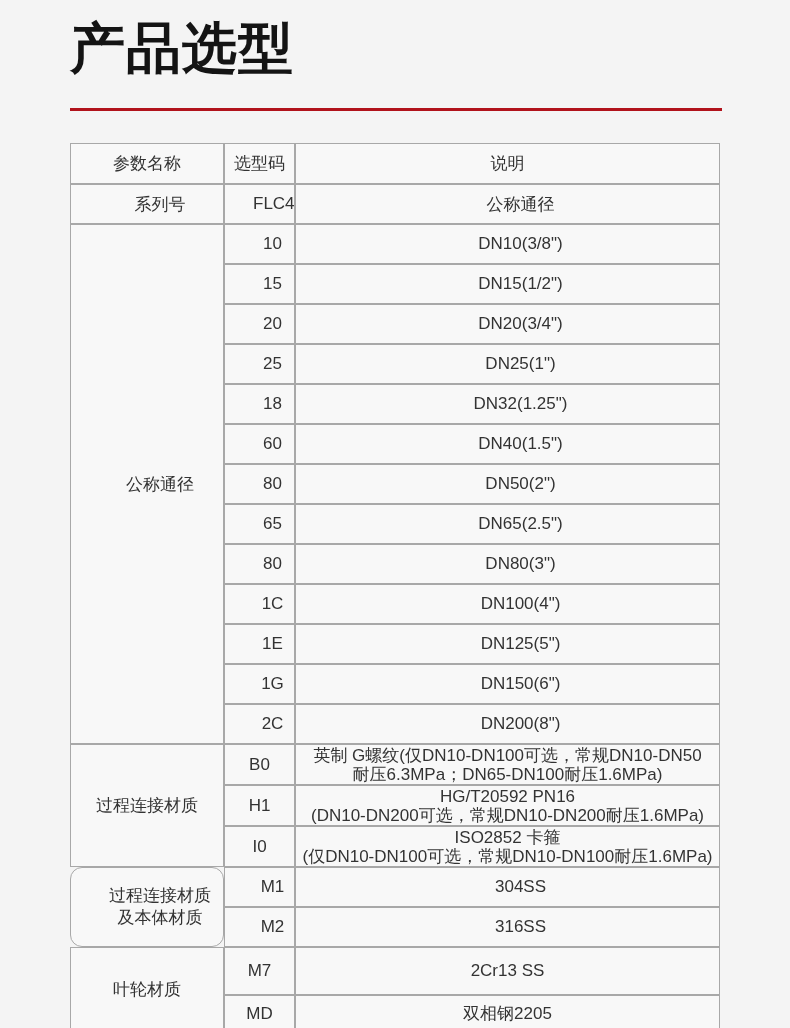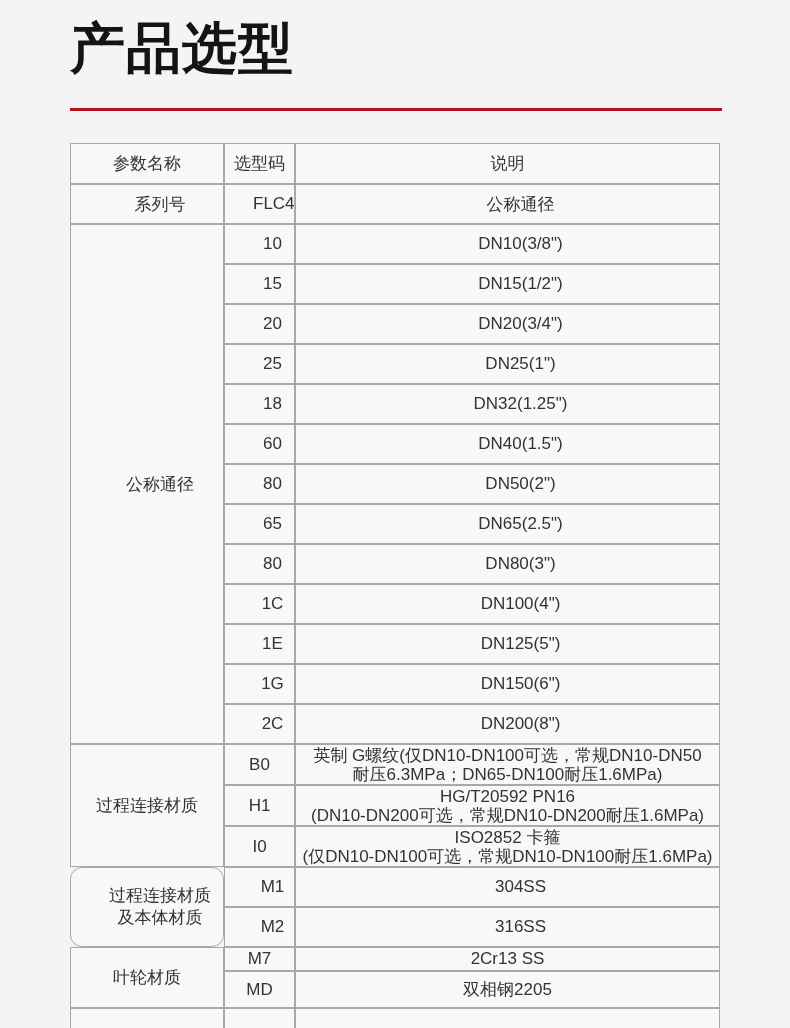--- a/index.html
+++ b/index.html
@@ -44,21 +44,21 @@
     font-size: 17px;
     padding: 0 2px;
     overflow: hidden;
   }
   col.c-param { width: 154px; }
   col.c-code  { width: 71px; }
   col.c-desc  { width: 425px; }
   tr.h-header td { height: 41px; text-align: center; }
   tr.h-std td    { height: 40px; padding-left: 28px; }
   tr.h-conn td   { height: 41px; }
-  tr.h-m7 td     { height: 24px; }
+  tr.h-m7 td     { height: 48px; }
   tr.h-md td     { height: 37px; }
   tr.h-clip td   { height: 30px; }
   td.small {
     font-size: 15px;
     line-height: 19px;
     padding: 1px 2px;
     margin-top: 32px;
   }
   .line { display: block; }
   td.param2 { line-height: 22px; border-radius: 12px; }

